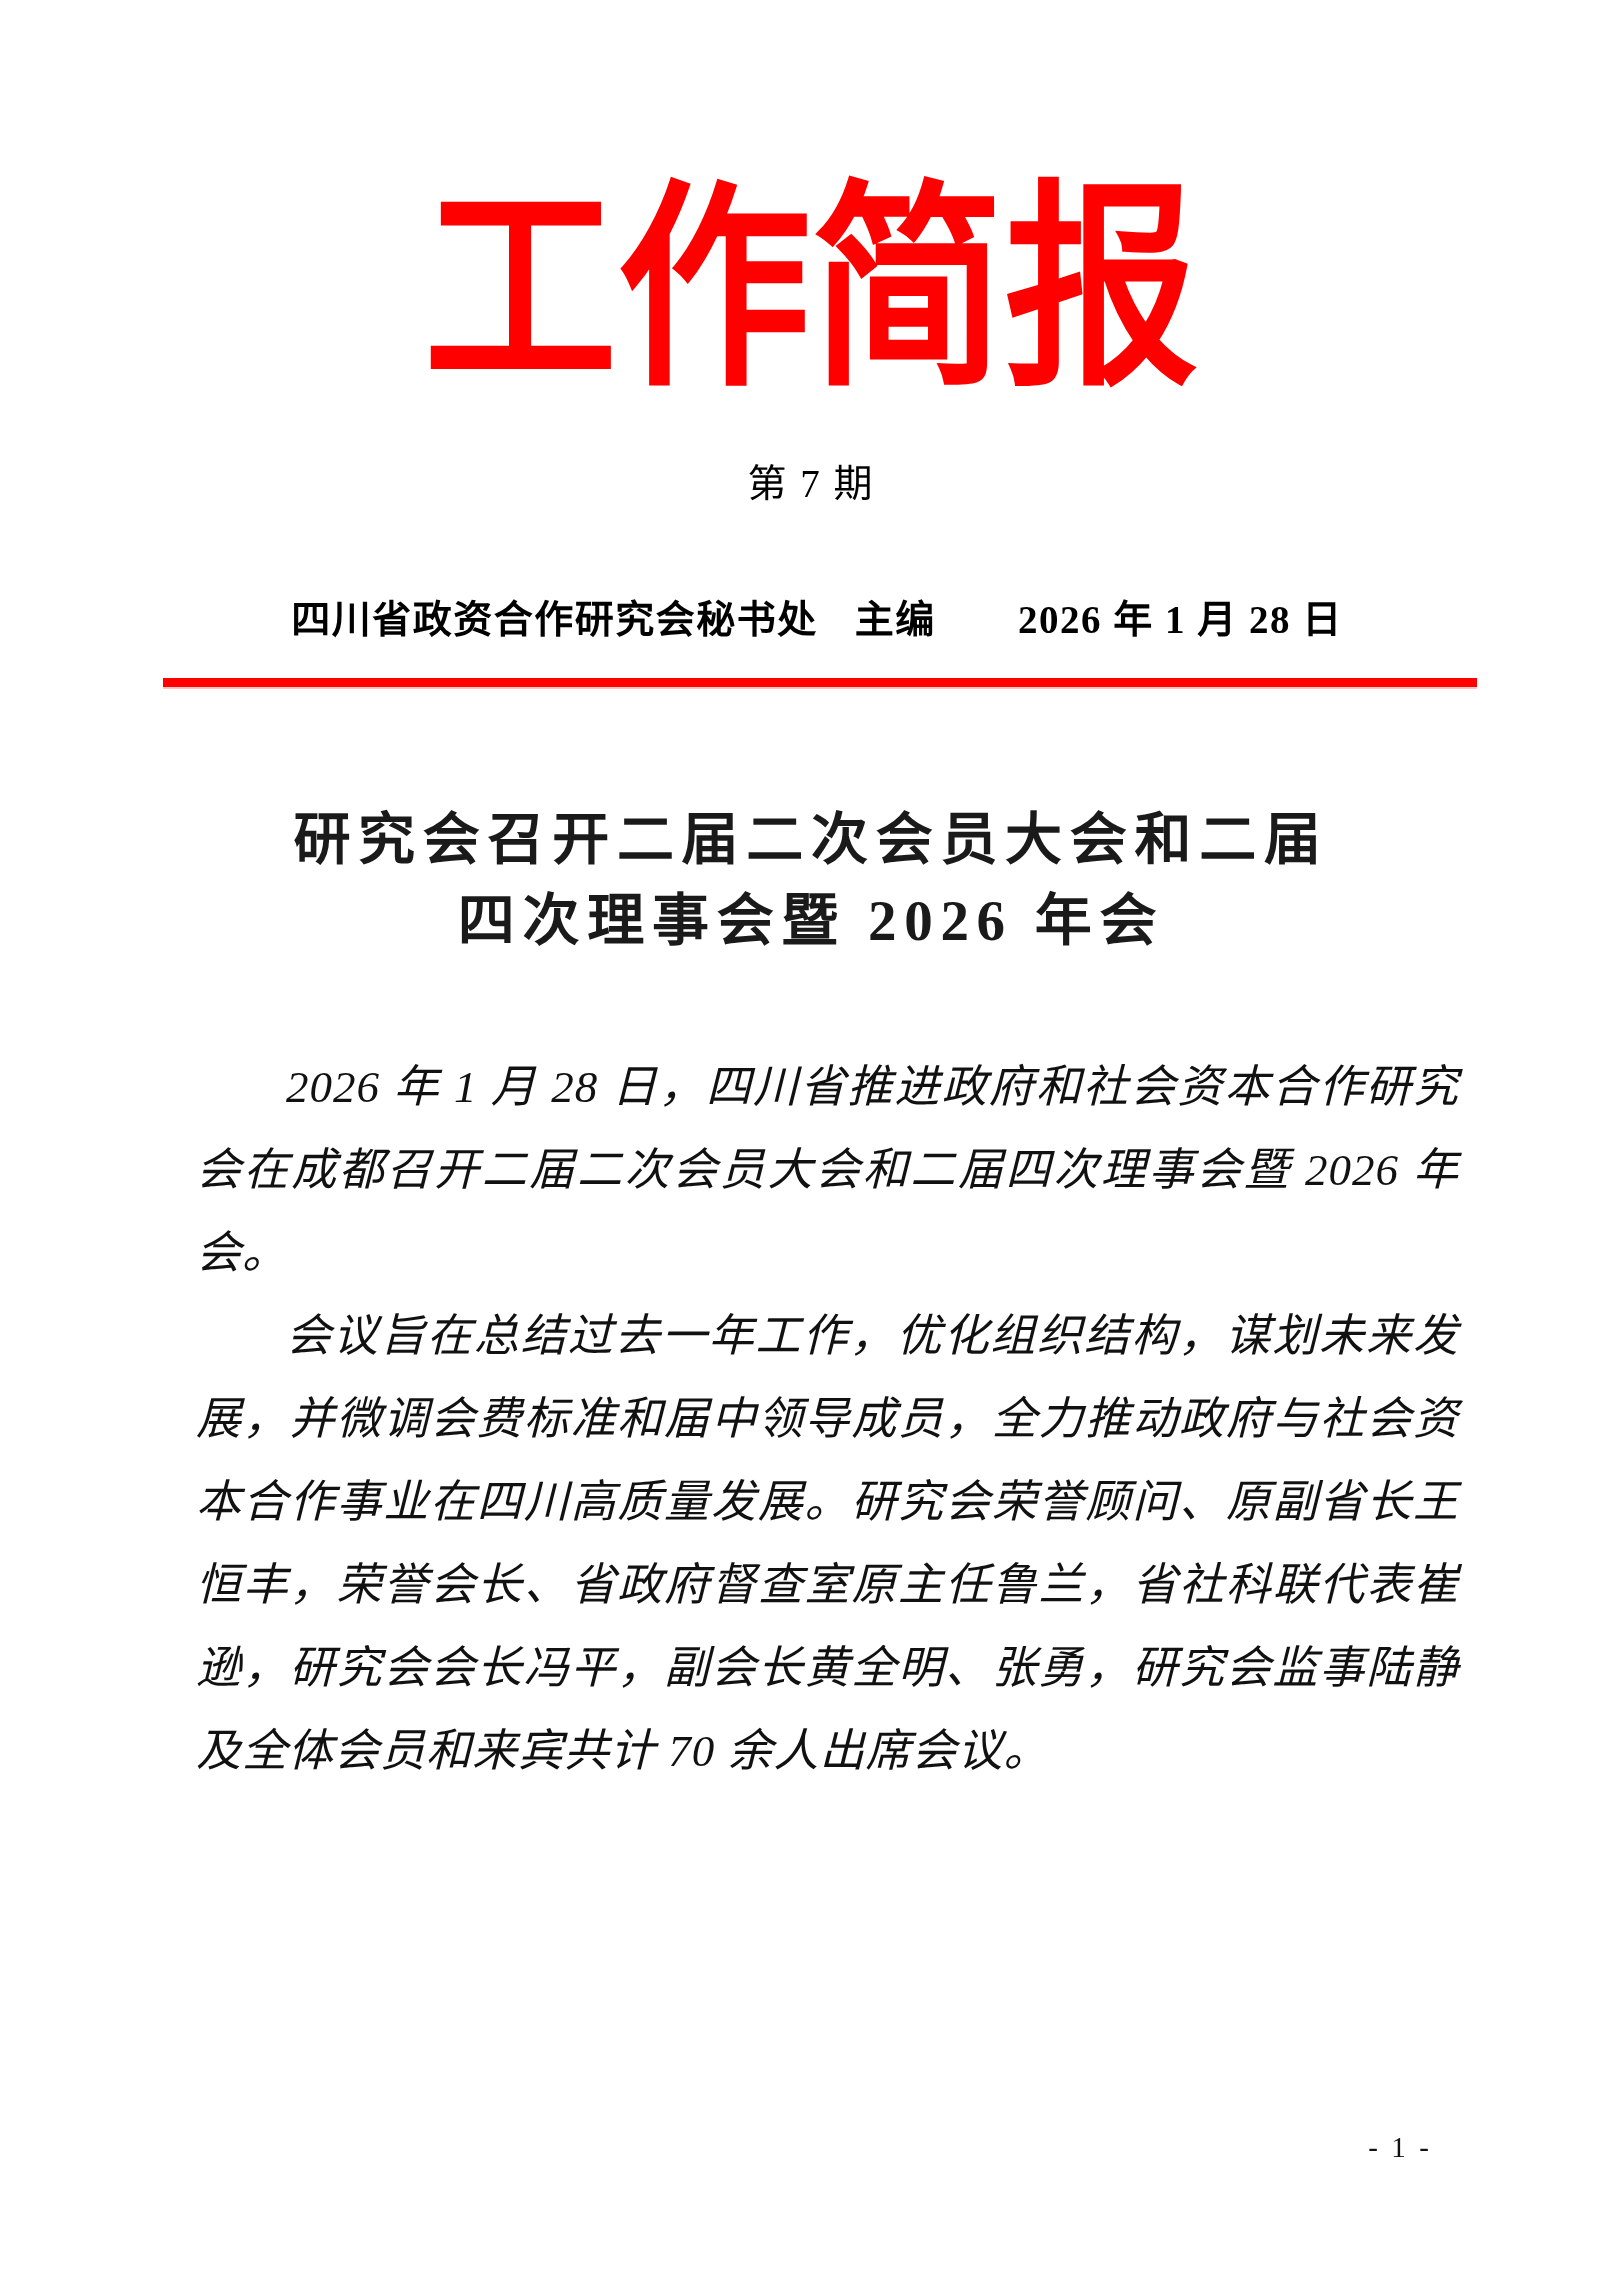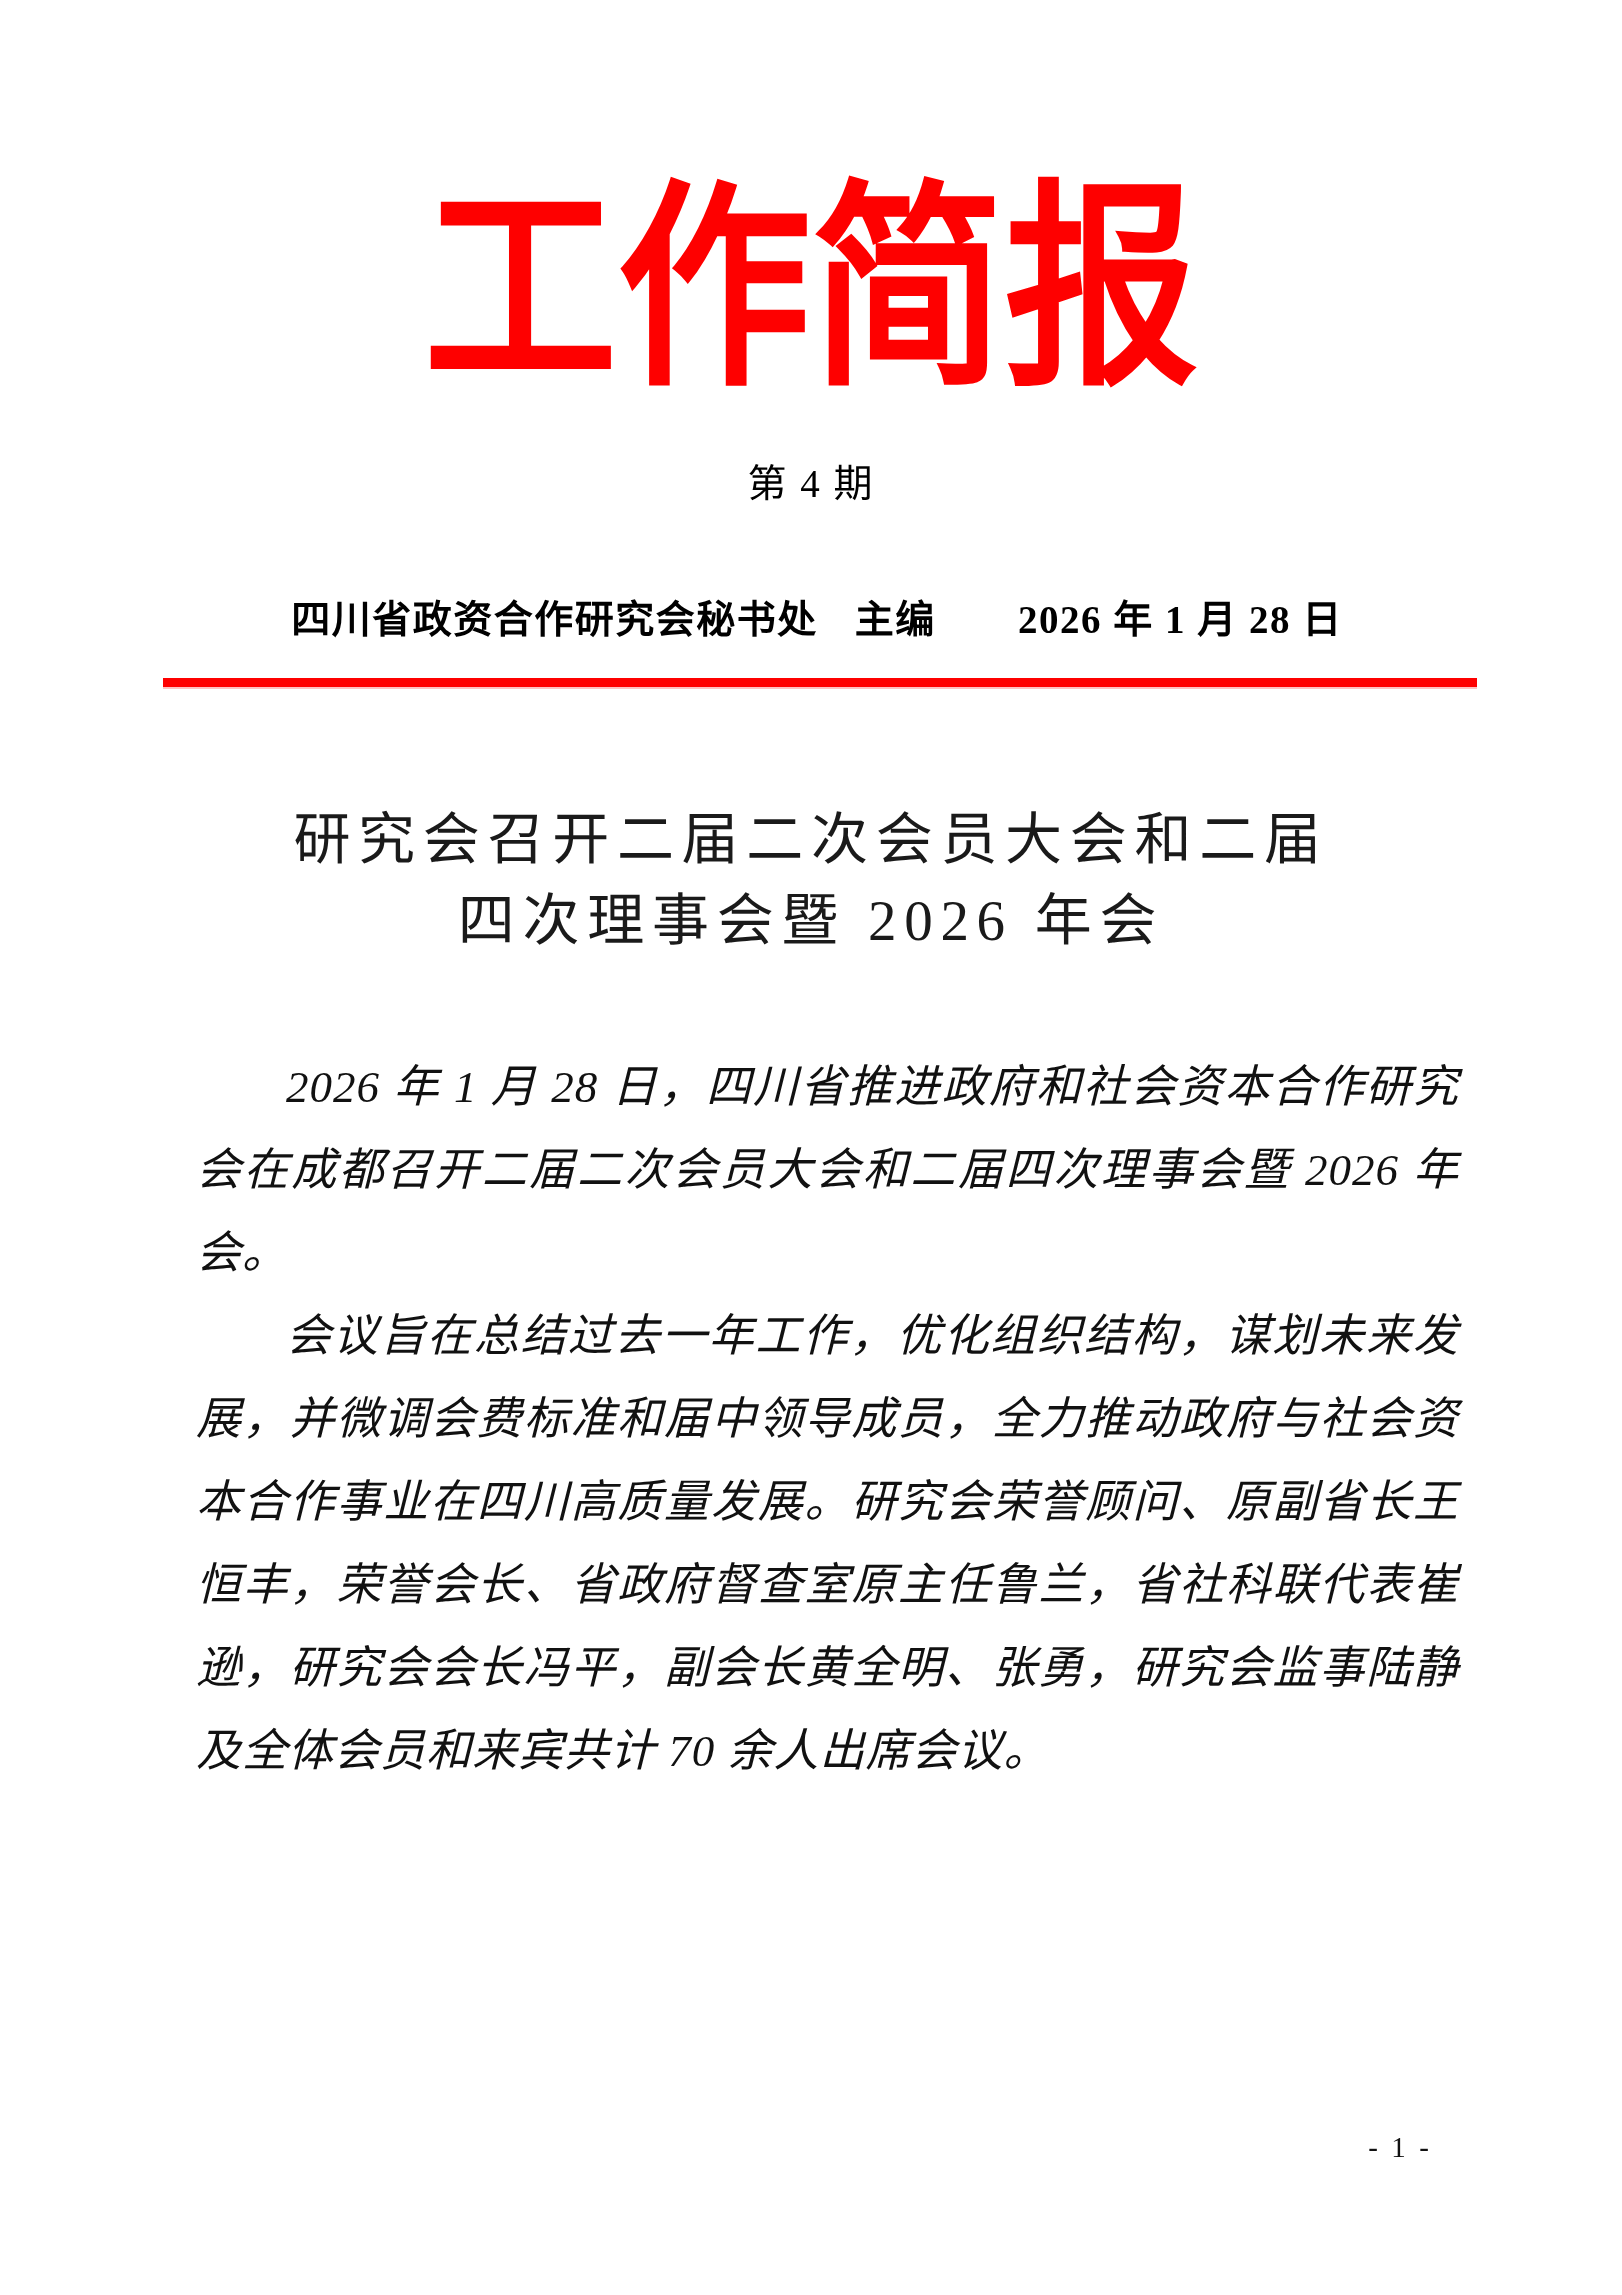--- a/index.html
+++ b/index.html
@@ -78,21 +78,21 @@
   
   .article-title {
     position: absolute;
     top: 799px;
     left: 0;
     right: 0;
     margin: 0;
     text-align: center;
     font-size: 57px;
     line-height: 81px;
-    font-weight: 400;
+    font-weight: 700;
     letter-spacing: 7.7px;
     color: #1a1a1a;
   }
   .article-title span { display: block; white-space: nowrap; }
 
   
   .article-body {
     position: absolute;
     top: 1046px;
     left: 196px;
@@ -122,21 +122,21 @@
     white-space: nowrap;
   }
 </style>
 </head>
 <body>
 
 <div class="page">
 
   <div class="masthead-title">工作简报</div>
 
-  <div class="issue-line">第 4 期</div>
+  <div class="issue-line">第 7 期</div>
 
   <div class="issuer-row">
     <span class="issuer-name">四川省政资合作研究会秘书处</span>
     <span class="editor-label">主编</span>
     <span class="publish-date">2026 年 1 月 28 日</span>
   </div>
 
   <div class="red-rule"></div>
 
   <h1 class="article-title">

